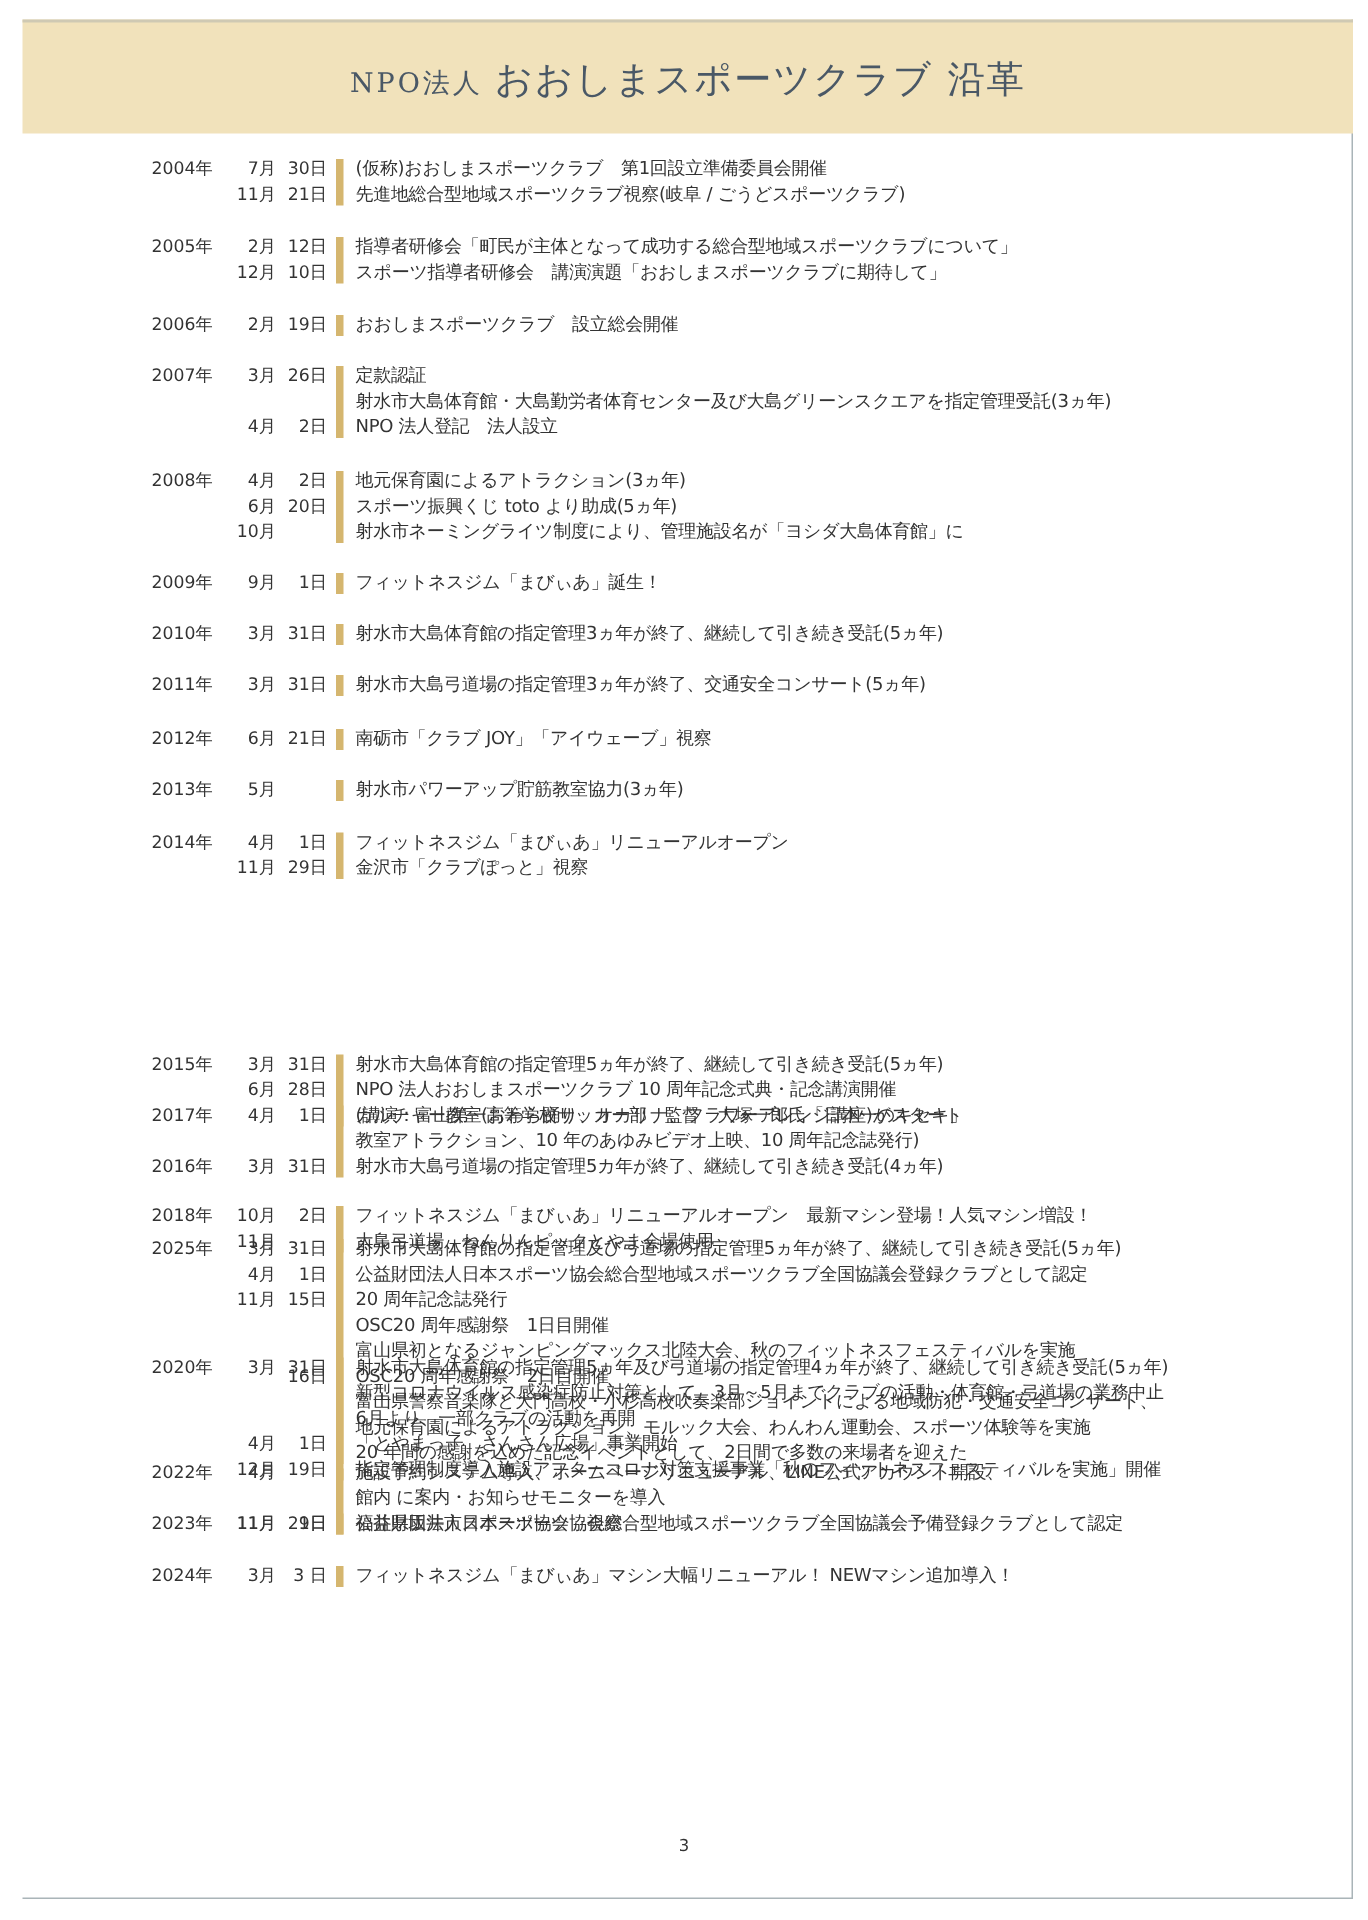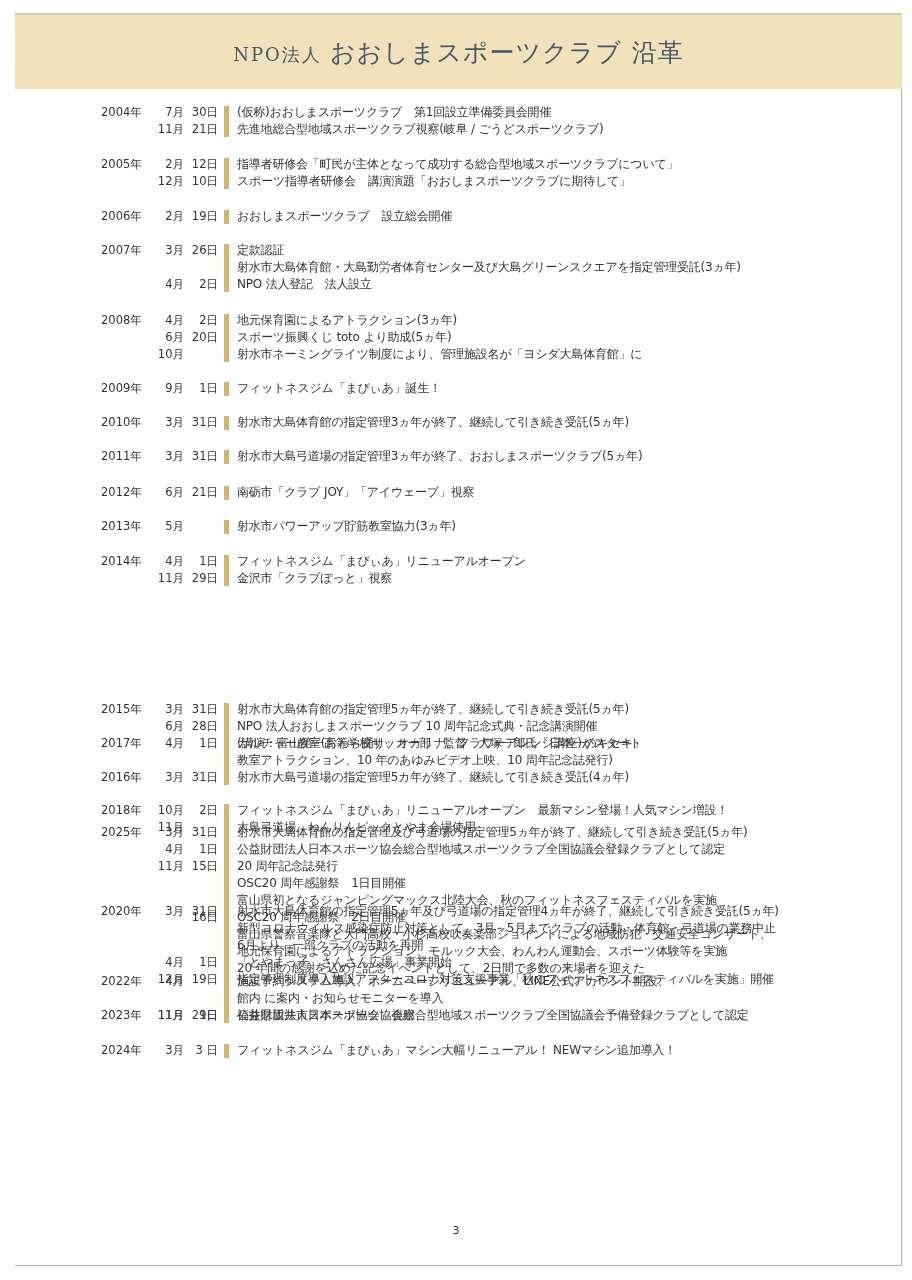--- a/index.html
+++ b/index.html
@@ -163,21 +163,21 @@
         <span class="day">31日</span>
         <span class="text">射水市大島体育館の指定管理3ヵ年が終了、継続して引き続き受託(5ヵ年)</span>
       </div>
     </div>
     <div class="year-block" style="position: absolute; left: 0px; width: 912px; top: 344px;">
       <div class="bar" style="top: 2px; height: 14px;"></div>
       <div class="row" style="position: absolute; left: 0px; width: 912px; top: 0px;">
         <span class="year">2011年</span>
         <span class="month">3月</span>
         <span class="day">31日</span>
-        <span class="text">射水市大島弓道場の指定管理3ヵ年が終了、おおしまスポーツクラブ(5ヵ年)</span>
+        <span class="text">射水市大島弓道場の指定管理3ヵ年が終了、交通安全コンサート(5ヵ年)</span>
       </div>
     </div>
     <div class="year-block" style="position: absolute; left: 0px; width: 912px; top: 380px;">
       <div class="bar" style="top: 2px; height: 14px;"></div>
       <div class="row" style="position: absolute; left: 0px; width: 912px; top: 0px;">
         <span class="year">2012年</span>
         <span class="month">6月</span>
         <span class="day">21日</span>
         <span class="text">南砺市「クラブ JOY」「アイウェーブ」視察</span>
       </div>

